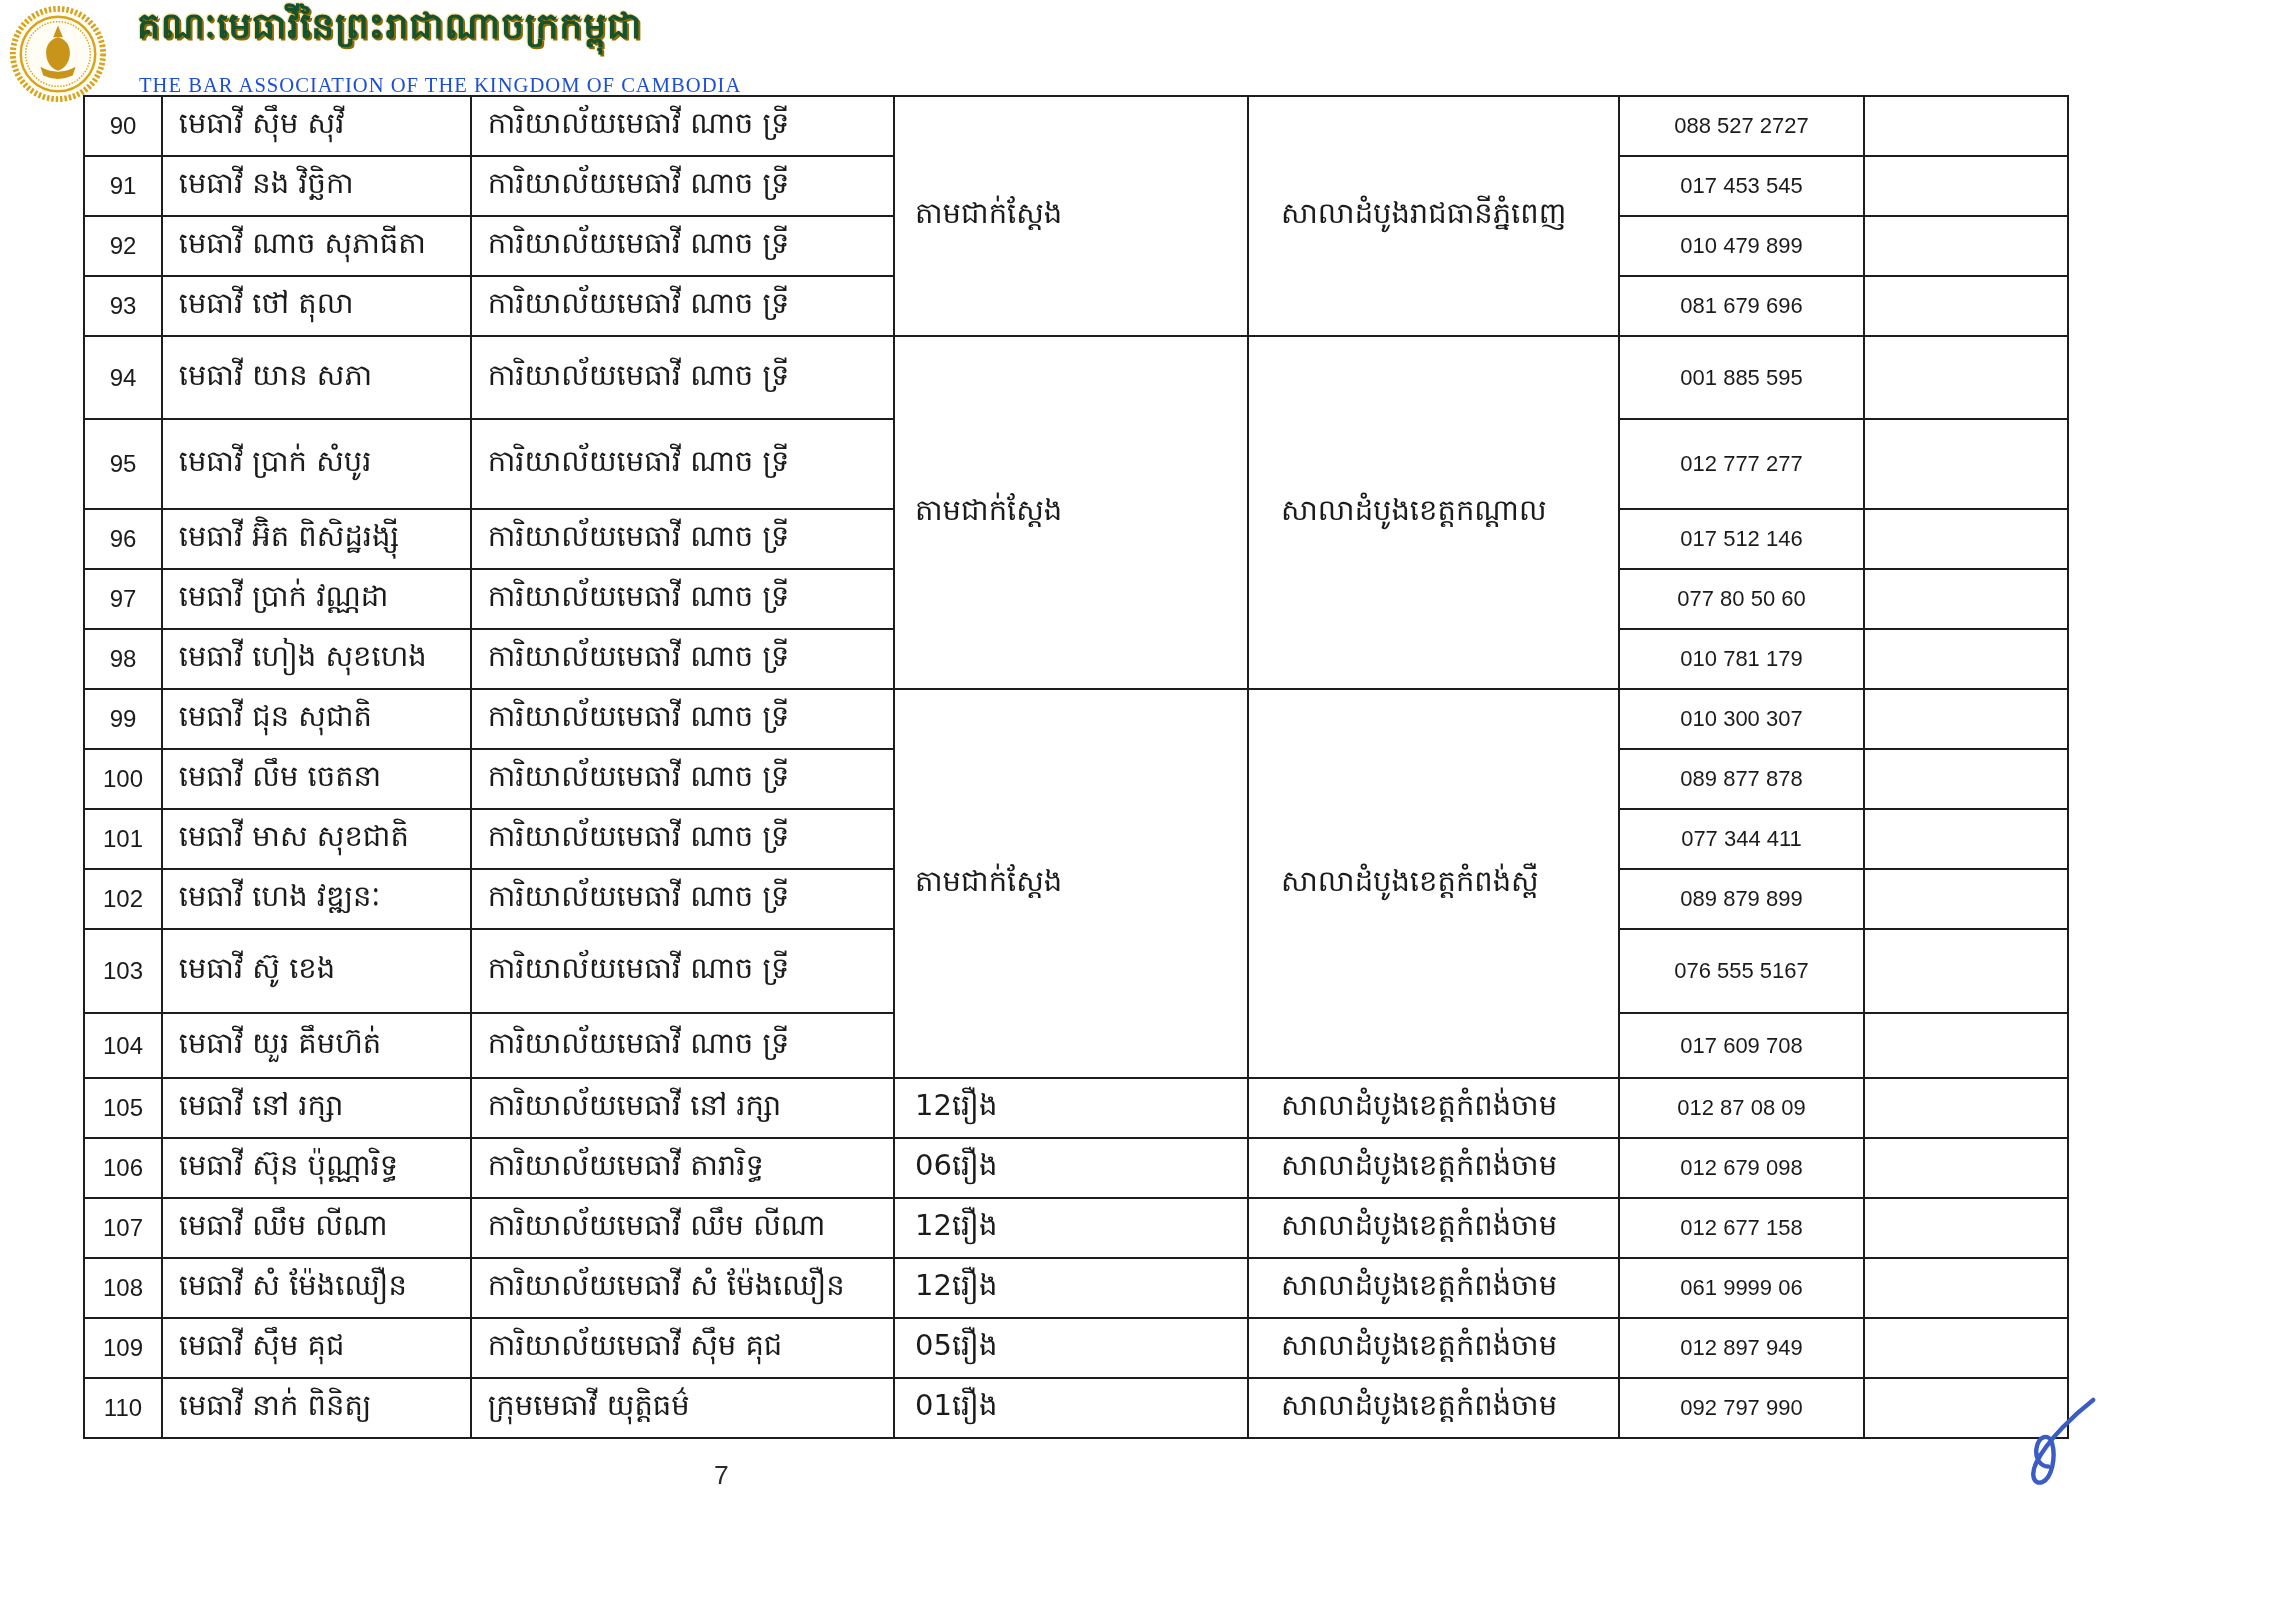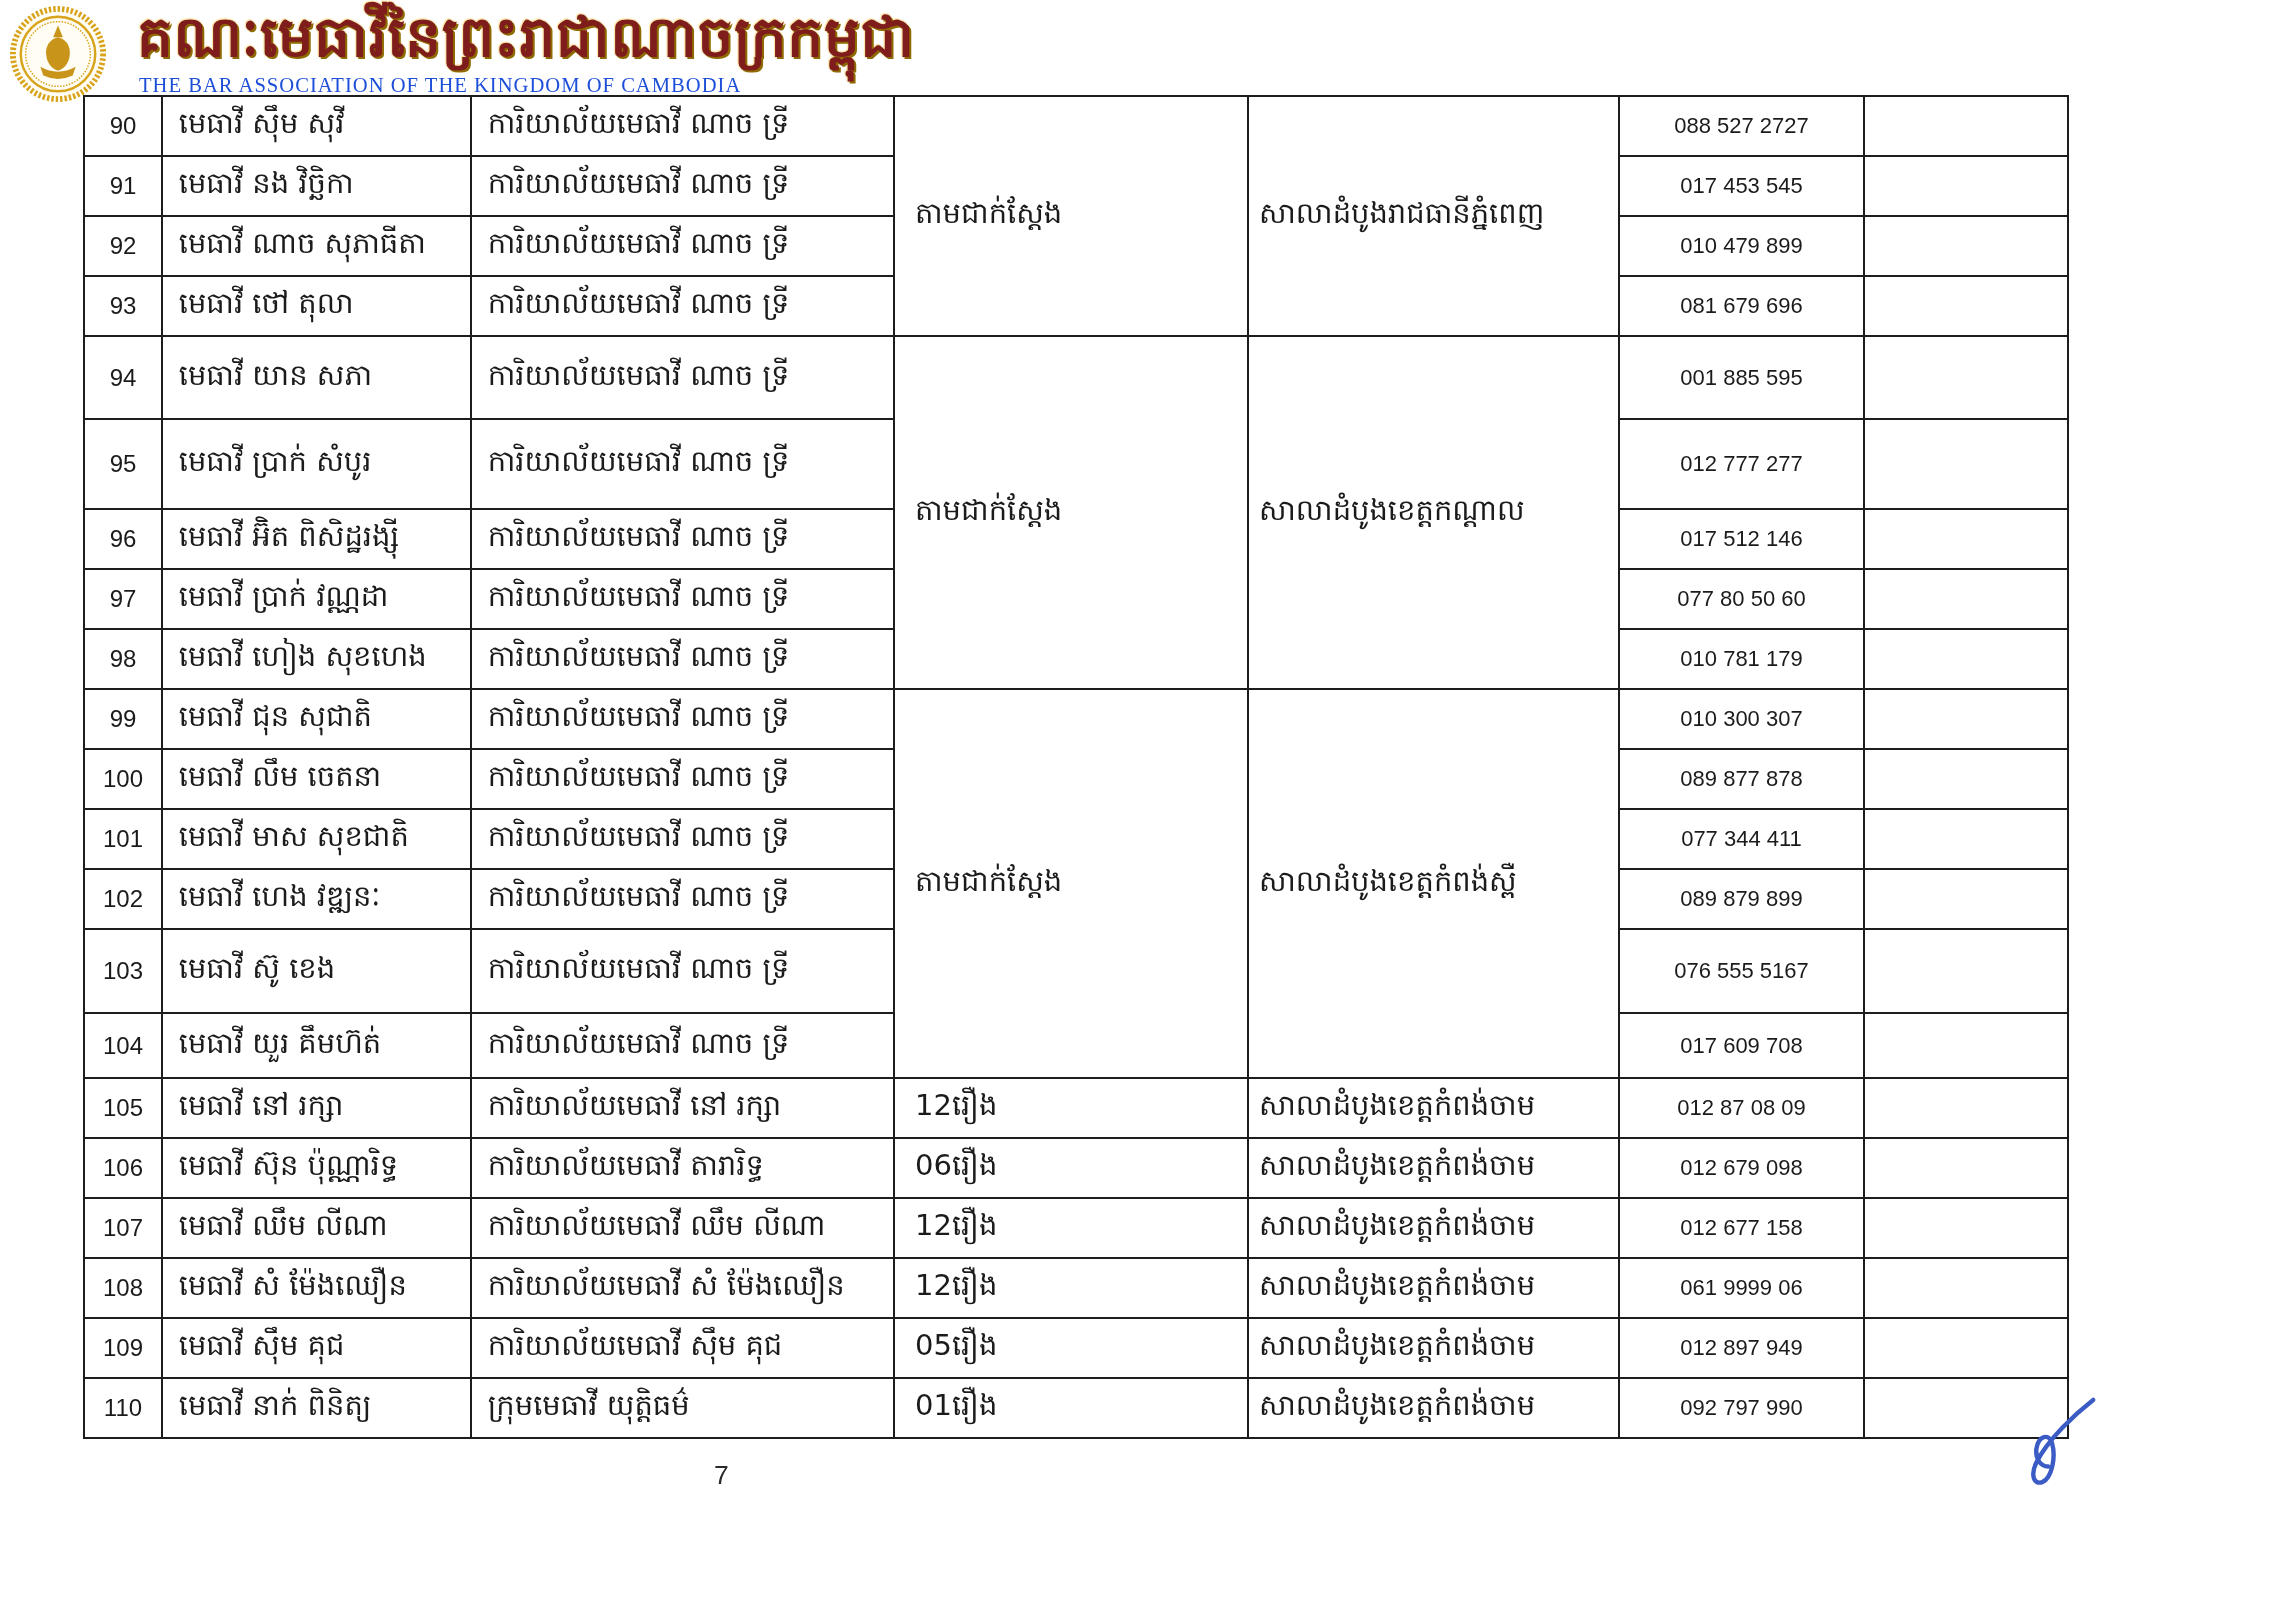--- a/index.html
+++ b/index.html
@@ -10,22 +10,22 @@
     font-family:"DejaVu Sans","Liberation Sans",sans-serif;
     color:#1b1b1b;
     overflow:hidden;
   }
   
   .hdr-logo{
     position:absolute;left:7.8px;top:3.9px;width:100px;height:100px;
   }
   .hdr-title-kh{
     position:absolute;left:137px;top:5.9px;
-    font-size:56px;font-weight:bold;line-height:1.1;
-    color:#7f1d1d;
+    font-size:36px;font-weight:bold;line-height:1.1;
+    color:#14532d;
     text-shadow:2px 2px 0 #8f6a00,-1px -1px 0 #ffe9a8,0 0 2px #b98a00;
     letter-spacing:1px;
     white-space:nowrap;
   }
   .hdr-title-en{
     position:absolute;left:139px;top:74px;
     font-family:"Liberation Serif","DejaVu Serif",serif;
     font-size:20.6px;color:#1d4ed8;letter-spacing:1px;
     white-space:nowrap;
   }
@@ -45,21 +45,21 @@
   }
   tr{height:60px;}
   tr.h85{height:83px;}
   tr.h92{height:90px;padding-left:12px;}
   tr.h86{height:84px;}
   tr.h66{height:65px;}
   .c-no{text-align:center;font-size:24px;font-family:"Liberation Sans",sans-serif;}
   .c-name{padding-left:15.7px;}
   .c-office{padding-left:15.7px;}
   .c-cases{padding-left:20px;}
-  .c-court{padding-left:10px;}
+  .c-court{padding-left:32px;}
   .c-phone{text-align:center;font-size:22px;font-family:Liberation Sans, sans-serif;}
   .c-empty{}
   
   .page-num{
     position:absolute;left:714px;top:1460px;
     font-size:26.5px;font-family:"Liberation Sans",sans-serif;color:#2a2a2a;
   }
   .sign-mark{
     position:absolute;left:2007px;top:1392px;width:93px;height:103px;
   }

